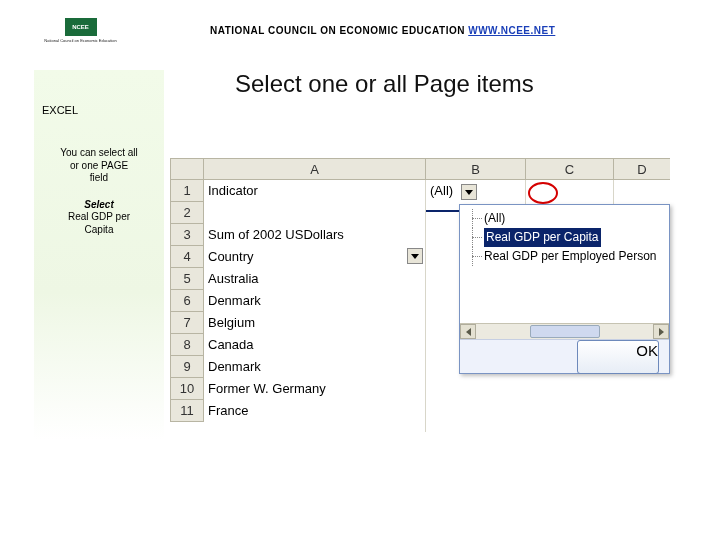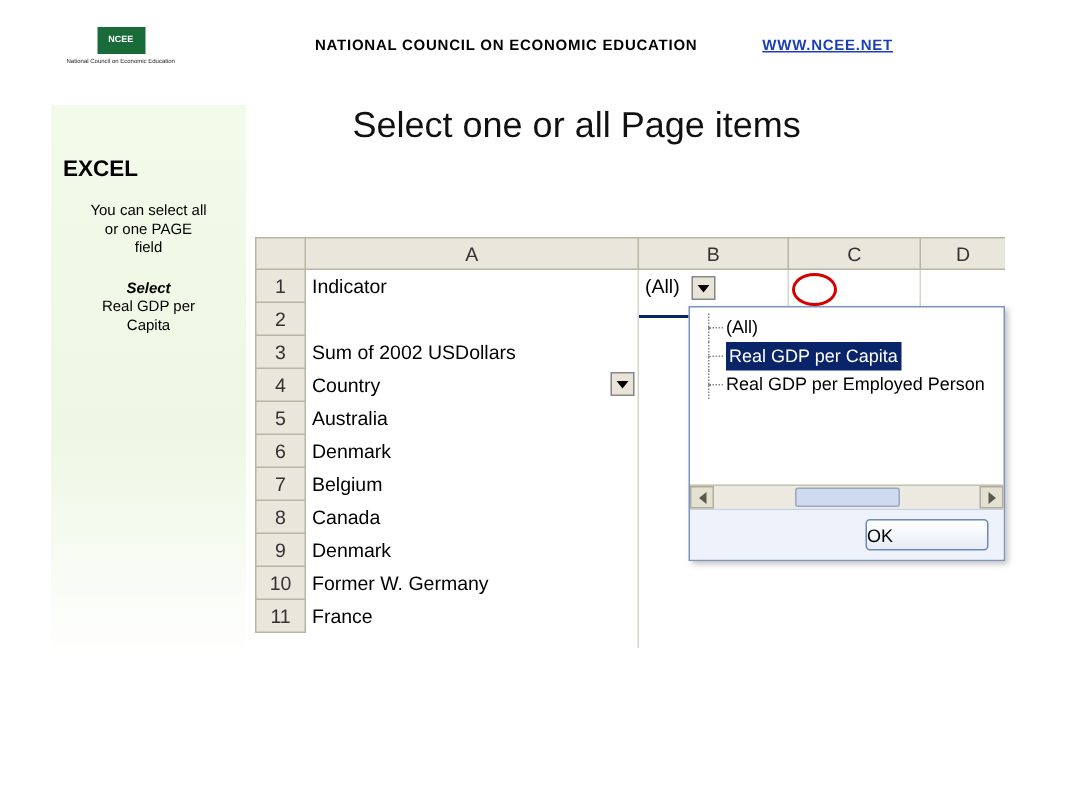--- a/index.html
+++ b/index.html
@@ -18,33 +18,33 @@
     display: flex; flex-direction: column; align-items: center; justify-content: center;
   }
   .logo-top { width: 32px; height: 18px; background: #1a6b3a; display:flex;align-items:center;justify-content:center;color:#fff;font-size:6px;font-weight:bold;}
   .logo-bot { font-size: 4px; color:#222; margin-top:2px; }
   .header-url {
     position: absolute; left: 210px; top: 25px;
     font-size: 10px; letter-spacing: 0.5px;
     font-weight: bold;
   }
   .header-url .org { color:#000; }
-  .header-url .link { color:#1a3fb8; text-decoration: underline; margin-left: 40px; }
+  .header-url .link { color:#1a3fb8; text-decoration: underline; }
   .slide-title {
     position: absolute; left: 235px; top: 70px;
     font-size: 24px; color:#111; font-weight: normal;
     font-family: Arial, sans-serif;
   }
   .sidebar {
     position: absolute; left: 34px; top: 70px;
     width: 130px; height: 370px;
     background: linear-gradient(to bottom, #f2fbe9, #eef7e4 60%, #fff);
     padding: 34px 8px 8px 8px;
   }
-  .sidebar h3 { font-size: 15px; font-weight: bold; margin-bottom: 14px; }
+  .sidebar h3 { font-size: 11px; font-weight: normal; margin-bottom: 31px; }
   .sidebar p { font-size: 10px; line-height: 1.25; margin-bottom: 14px; }
   .sidebar .em { font-style: italic; font-weight: bold; }
   .nl { display:block;text-align:center; }
 
   .shot {
     position: absolute; left: 170px; top: 148px;
     width: 500px; height: 280px;
     font-family: Tahoma, Arial, sans-serif;
     font-size: 13px;
   }
@@ -80,23 +80,23 @@
   .twig { position:relative; padding-left:20px; }
   .twig::before{ content:""; position:absolute; left:8px; top:0; height:100%; border-left:1px dotted #888;}
   .twig .hbar::before{content:""; position:absolute; left:8px; top:9px; width:10px; border-top:1px dotted #888;}
   .sel { background:#0a246a; color:#fff; padding:0 2px; display:inline-block;}
   .scroll-h { height:16px; background:#eceae0; border-top:1px solid #c6c3b2; position:relative;}
   .sb-btn{position:absolute; top:0; width:16px; height:15px; background:#e4e1d2; border:1px solid #b0ad9c; display:flex;align-items:center;justify-content:center;}
   .sb-l{left:0;} .sb-r{right:0;}
   .sb-thumb{position:absolute; left:70px; top:1px; width:70px; height:13px; background:#cfd9ef; border:1px solid #9ab; border-radius:2px;}
   .btnbar { height:34px; background:#eef2fb; border-top:1px solid #c6cfe3; display:flex; justify-content:flex-end; gap:12px; align-items:center; padding:0 10px;}
   .winbtn {
-    width:82px; height:21px; background:linear-gradient(#fff,#e7edf6);
-    border:1px solid #6d89bb; border-radius:3px; font-size:12px; color:#000;
-    text-align:left; line-height:20px;
+    width:82px; height:34px; background:linear-gradient(#fff,#e7edf6);
+    border:1px solid #6d89bb; border-radius:3px; font-size:15px; color:#000;
+    text-align:right; line-height:20px;
   }
   .tri-l,.tri-r{width:0;height:0;border-top:4px solid transparent;border-bottom:4px solid transparent;}
   .tri-l{border-right:5px solid #5a5a4a;}
   .tri-r{border-left:5px solid #5a5a4a;}
 </style>
 </head>
 <body>
 <div class="page">
 
   <div class="logo">

